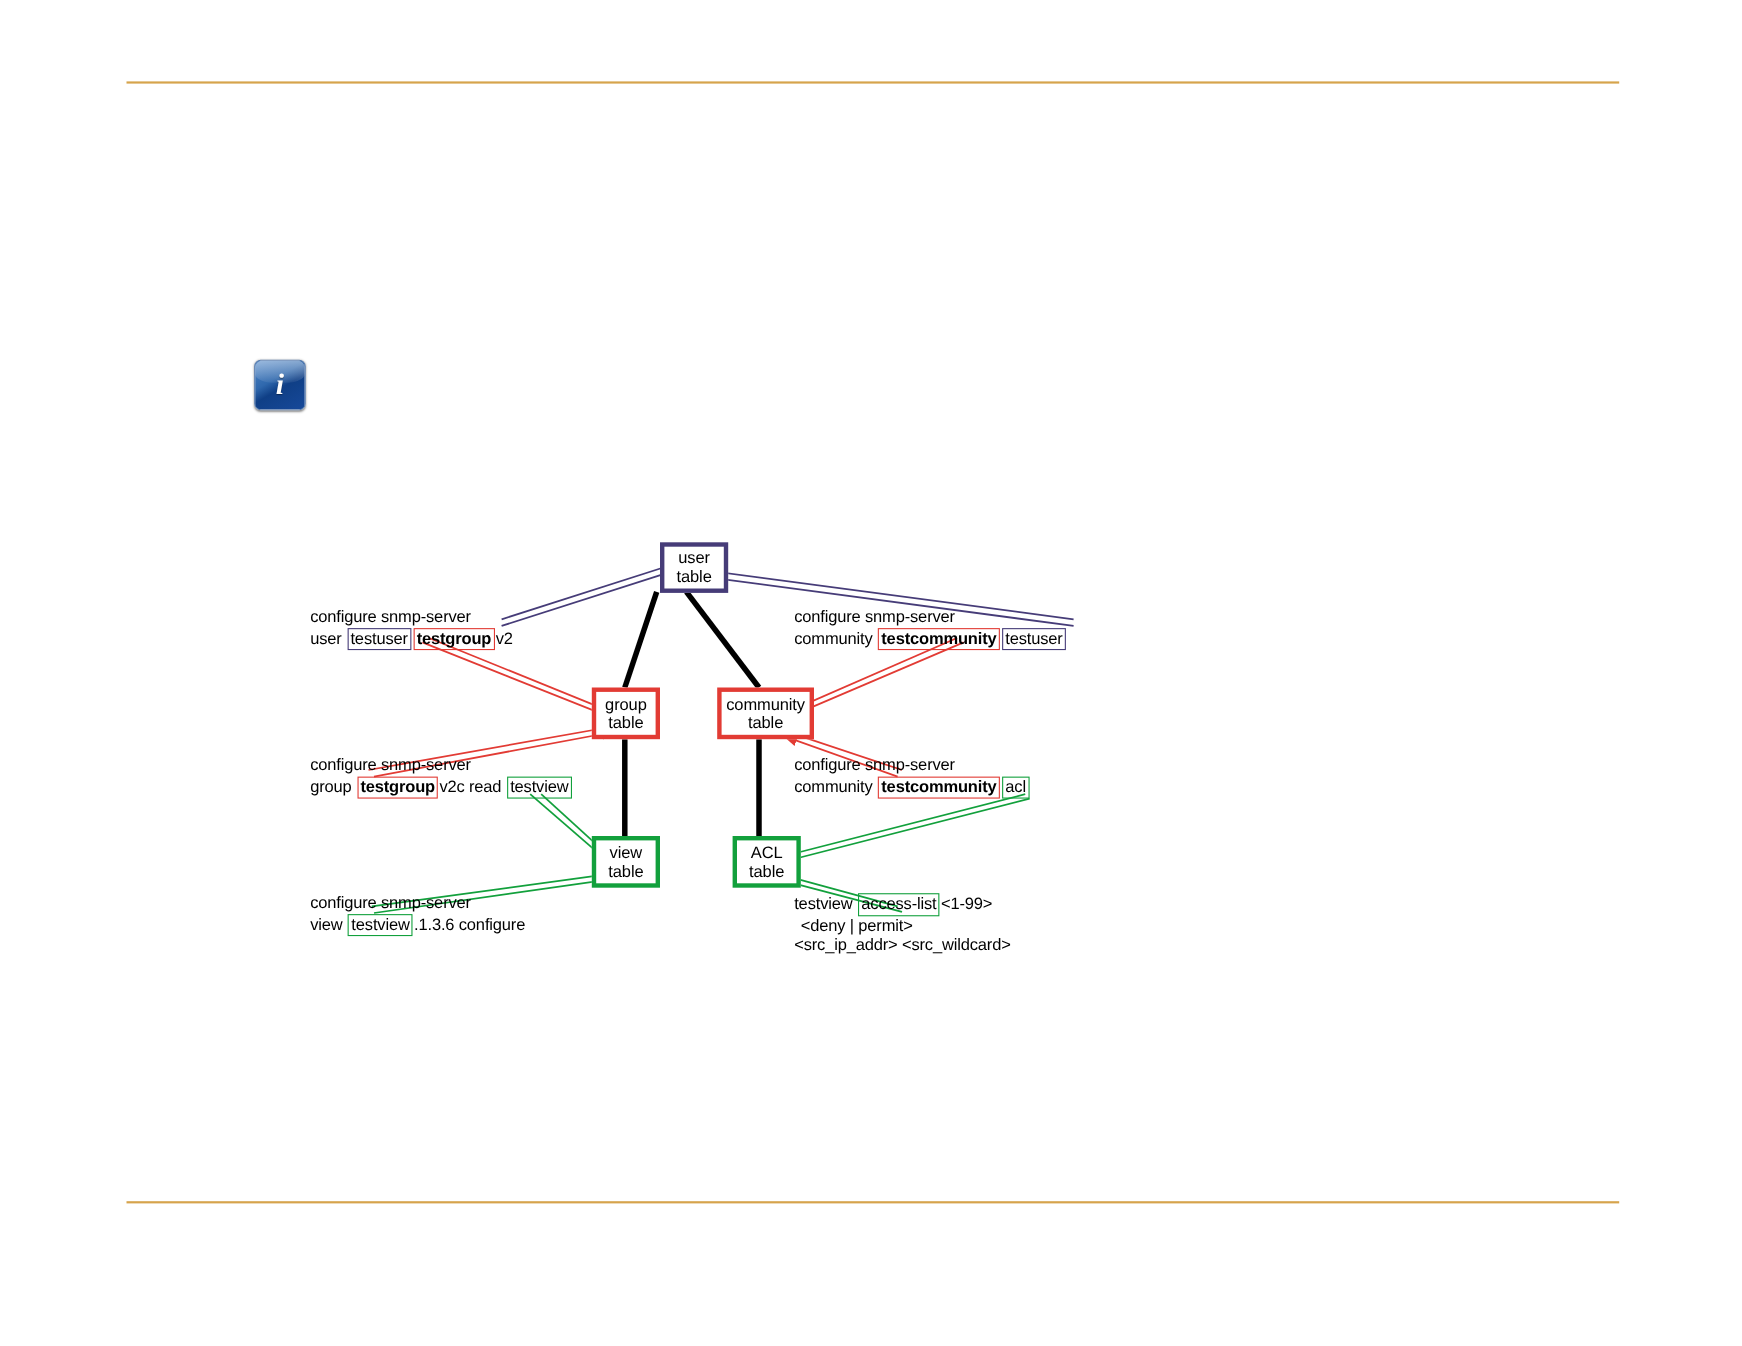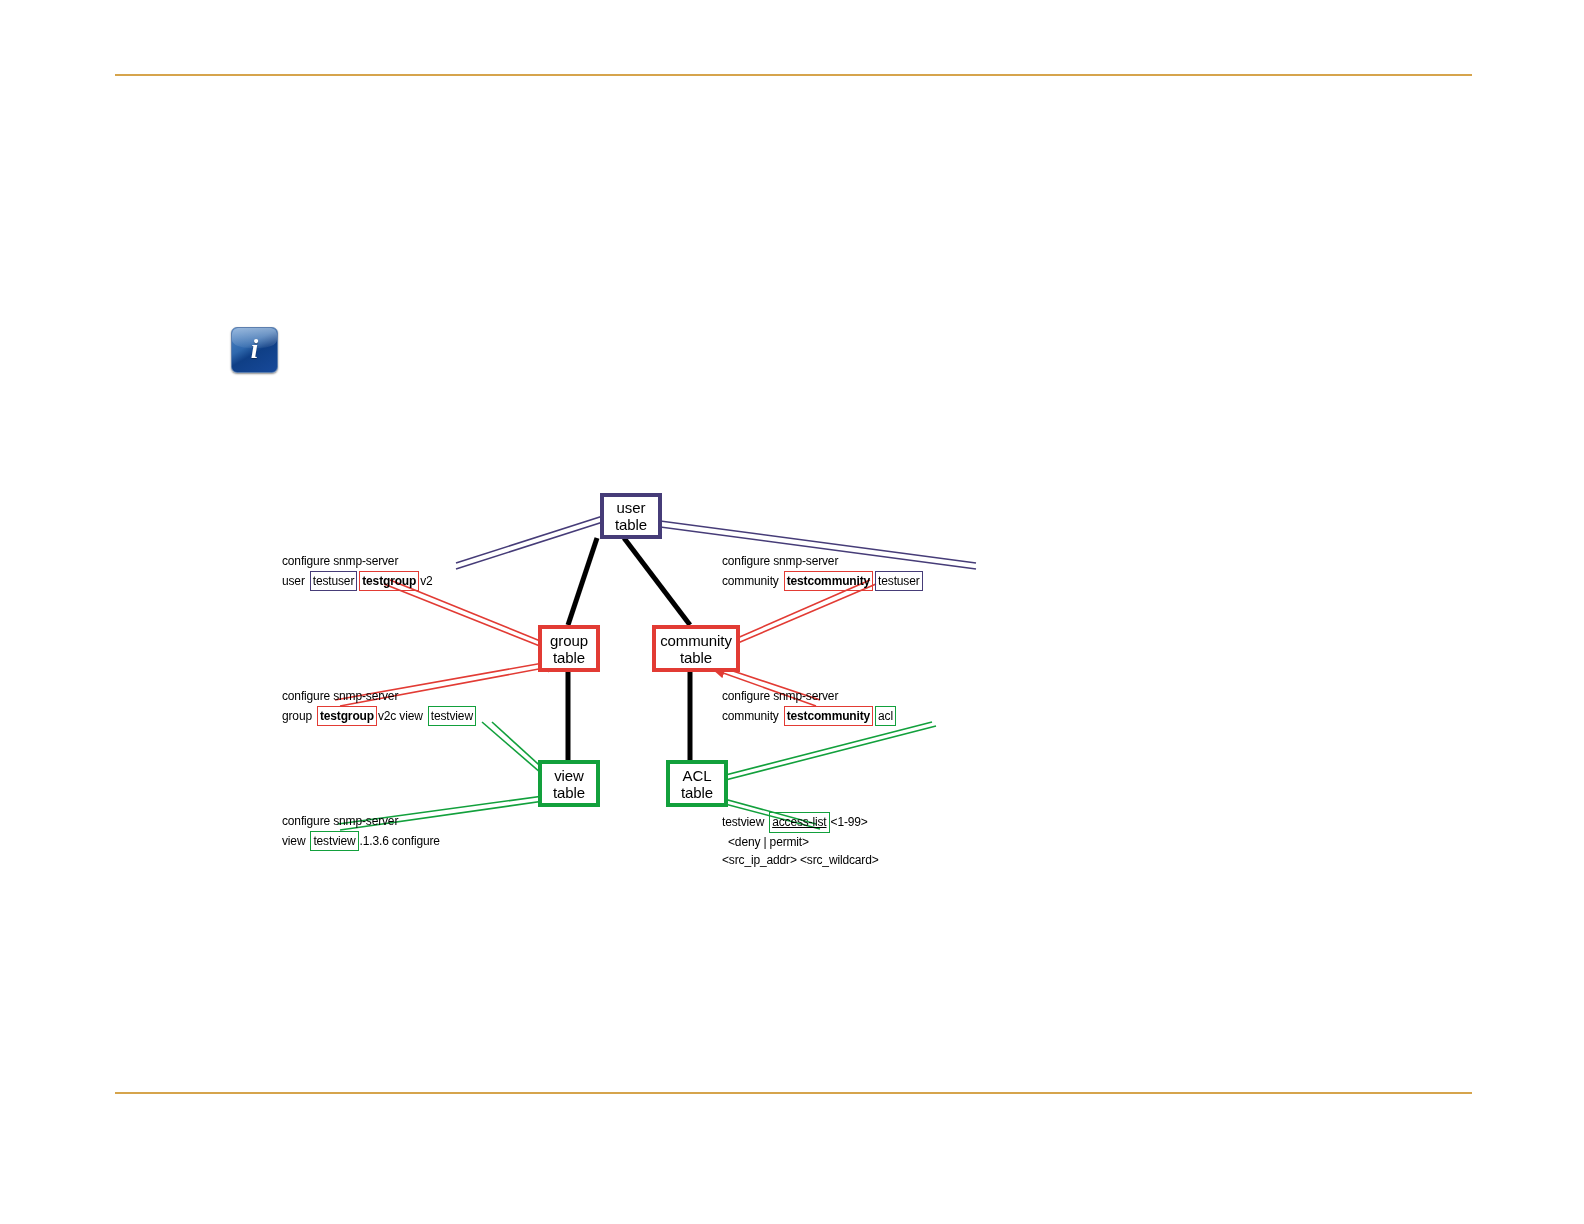--- a/index.html
+++ b/index.html
@@ -49,21 +49,21 @@
     background:#ffffff;
     display:flex;flex-direction:column;align-items:center;justify-content:center;
     font-size:15px;line-height:17px;text-align:center;
     letter-spacing:-.1px;
   }
   .node.user{border:4px solid #463c78;}
   .node.red{border:4px solid #e23b34;}
   .node.green{border:4px solid #12a03c;}
 
   .cmd{
-    position:absolute;font-size:12px;line-height:18.5px;
+    position:absolute;font-size:15px;line-height:18.5px;
     white-space:nowrap;letter-spacing:-.15px;
   }
   .cmd .ln{display:block;}
   .tok{
     display:inline-block;padding:0 2px;margin:0 1px;
     box-sizing:border-box;
   }
   .tok.purple{border:1px solid #463c78;}
   .tok.red{border:1px solid #e23b34;font-weight:bold;}
   .tok.green{border:1.5px solid #12a03c;}
@@ -165,32 +165,32 @@
     <span class="ln"><span style="margin-right: 4px;">user</span><span class="tok purple" style="border-color: rgb(70, 60, 120);">testuser</span><span class="tok red" style="border-color: rgb(226, 59, 52);">testgroup</span><span style="margin-right: 4px;">v2</span></span>
   </div>
 
   <div class="cmd" style="left:462px;top:80px;">
     <span class="ln">configure snmp-server</span>
     <span class="ln"><span style="margin-right: 4px;">community</span><span class="tok red" style="border-color: rgb(226, 59, 52);">testcommunity</span><span class="tok purple" style="border-color: rgb(70, 60, 120);">testuser</span></span>
   </div>
 
   <div class="cmd" style="left:22px;top:215px;">
     <span class="ln">configure snmp-server</span>
-    <span class="ln"><span style="margin-right: 4px;">group</span><span class="tok red" style="border-color: rgb(226, 59, 52);">testgroup</span><span style="margin-right: 4px;">v2c view</span><span class="tok green" style="border-color: rgb(18, 160, 60);">testview</span></span>
+    <span class="ln"><span style="margin-right: 4px;">group</span><span class="tok red" style="border-color: rgb(226, 59, 52);">testgroup</span><span style="margin-right: 4px;">v2c read</span><span class="tok green" style="border-color: rgb(18, 160, 60);">testview</span></span>
   </div>
 
   <div class="cmd" style="left:462px;top:215px;">
     <span class="ln">configure snmp-server</span>
     <span class="ln"><span style="margin-right: 4px;">community</span><span class="tok red" style="border-color: rgb(226, 59, 52);">testcommunity</span><span class="tok green" style="border-color: rgb(18, 160, 60);">acl</span></span>
   </div>
 
   <div class="cmd" style="left:22px;top:340px;">
     <span class="ln">configure snmp-server</span>
     <span class="ln"><span style="margin-right: 4px;">view</span><span class="tok green" style="border-color: rgb(18, 160, 60);">testview</span><span style="margin-right: 4px;">.1.3.6 configure</span></span>
   </div>
 
   <div class="cmd" style="left:462px;top:340px;">
-    <span class="ln"><span style="margin-right: 4px;">testview</span><span class="tok green" style="border-color: rgb(18, 160, 60); text-decoration: underline;">access-list</span><span style="margin-right: 4px;">&lt;1-99&gt;</span></span>
+    <span class="ln"><span style="margin-right: 4px;">testview</span><span class="tok green" style="border-color: rgb(18, 160, 60);">access-list</span><span style="margin-right: 4px;">&lt;1-99&gt;</span></span>
     <span class="ln" style="padding-left:6px;">&lt;deny | permit&gt;</span>
     <span class="ln">&lt;src_ip_addr&gt; &lt;src_wildcard&gt;</span>
   </div>
 
 </div>
 
 </body></html>

